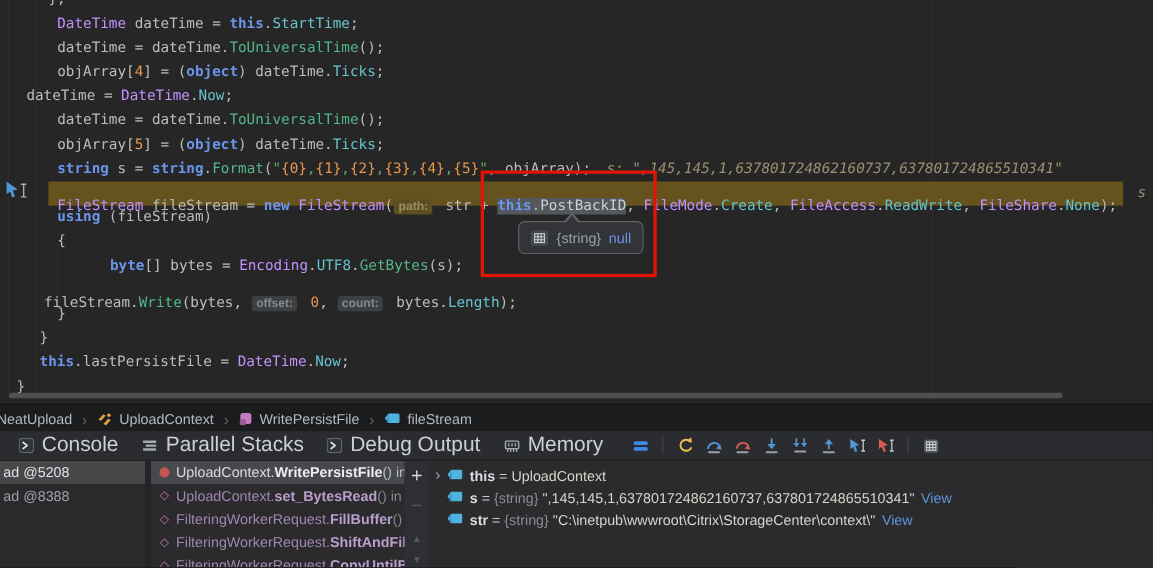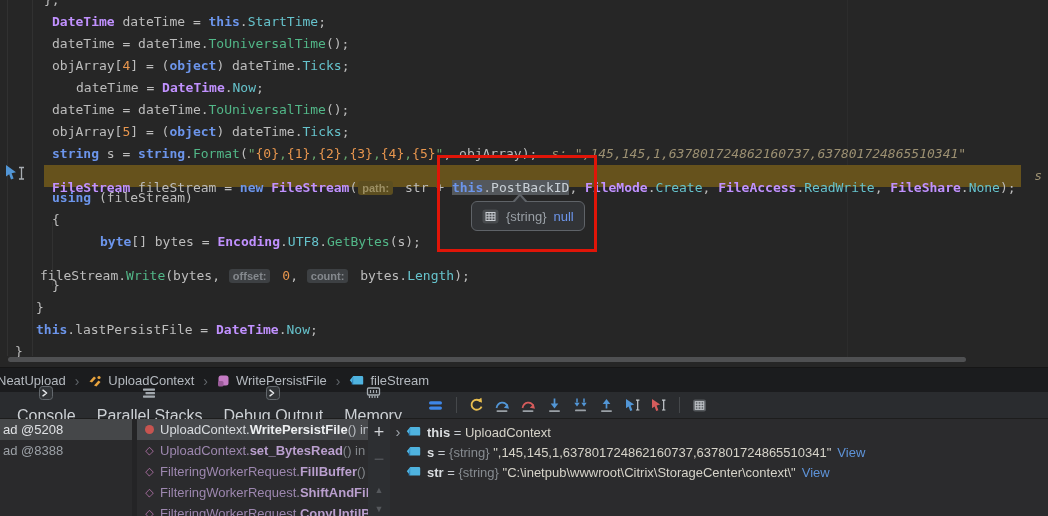--- a/index.html
+++ b/index.html
@@ -9,21 +9,21 @@
   #editor{position:absolute;left:0;top:0;width:1048px;height:367px;overflow:hidden;}
   .guide{position:absolute;width:1px;background:#3a3a3a;opacity:.55;}
   #code-lines{position:absolute;left:0;top:-11px;right:0;}
   .cl{height:22px;display:flex;align-items:center;
       font-family:"DejaVu Sans Mono","Liberation Mono",monospace;font-size:13px;line-height:22px;}
   .box{white-space:pre;display:inline-block;height:22px;}
   .cl.exec .box{background:#66521c;margin-left:-8px;padding-left:8px;padding-right:5px;}
   .tok{white-space:pre;}
   .tok.d{color:#bdbdbd;}
   .tok.k{color:#6c95eb;font-weight:bold;}
-  .tok.t{color:#c191ff;font-weight:bold;}
+  .tok.t{color:#c191ff;font-weight:normal;}
   .tok.p{color:#66c3cc;}
   .tok.m{color:#52b788;}
   .tok.s{color:#67a46c;}
   .tok.n{color:#e8964e;}
   .tok.w{color:#9c9072;font-style:italic;margin-left:14px;}
   .tok.h{display:inline-block;background:#3d4043;color:#85898e;font-size:11px;line-height:14px;
          border-radius:3px;padding:0 4px;margin:16px 4px 0 1px;font-family:"Liberation Sans",sans-serif;font-weight:bold;}
   .cl.exec .tok.h{background:#5c4e20;color:#9c8f63;}
   .tok.sel{background:#54585c;}
   .tok.v{color:#c9d0d6;}
@@ -45,21 +45,21 @@
   
   #breadcrumbs{position:absolute;left:0;top:367px;width:1048px;height:26px;background:#1b1c1e;
       border-top:1px solid #161616;display:flex;align-items:center;gap:9px;padding-left:0;box-sizing:border-box;
       font-size:13px;color:#b4b9bf;}
   .bc-item{display:flex;align-items:center;gap:6px;margin-left:0;}
   .bc-item:first-child{margin-left:-3px;}
   .bc-sep{color:#62676c;font-size:14px;}
   
   #debugbar{position:absolute;left:0;top:392px;width:1048px;height:27px;background:#2a2c2f;
       border-bottom:1px solid #1d1d1d;display:flex;align-items:center;padding-left:17px;box-sizing:border-box;}
-  .tab{display:flex;align-items:center;gap:7px;margin-right:21px;color:#ccd0d4;font-size:16px;flex-direction:column;}
+  .tab{display:flex;align-items:center;gap:7px;margin-right:21px;color:#ccd0d4;font-size:19px;}
   .tab .ticon{display:flex;align-items:center;}
   .act{display:flex;align-items:center;justify-content:center;width:22px;height:22px;margin:0 2px;}
   .sep{width:1px;height:16px;background:#45484b;margin:0 7px;}
   
   #bottom{position:absolute;left:0;top:419px;width:1048px;height:97px;background:#2b2b2d;display:flex;}
   #threads{width:132px;height:100%;background:#2a2a2c;overflow:hidden;}
   .trow{height:21px;display:flex;align-items:center;padding-left:3px;font-size:13px;color:#9ca1a7;white-space:pre;}
   .trow.selth{background:#454749;color:#dfe1e4;}
   #thdiv{width:5px;height:100%;background:#242426;}
   #frames{width:231px;height:100%;overflow:hidden;}
@@ -102,21 +102,21 @@
         </div>
         <div class="cl" style="padding-left: 52px;">
           <span class="box"><span class="tok t">DateTime</span><span class="tok d"> dateTime = </span><span class="tok k">this</span><span class="tok d">.</span><span class="tok p">StartTime</span><span class="tok d">;</span></span>
         </div>
         <div class="cl" style="padding-left: 52px;">
           <span class="box"><span class="tok d">dateTime = dateTime.</span><span class="tok m">ToUniversalTime</span><span class="tok d">();</span></span>
         </div>
         <div class="cl" style="padding-left: 52px; align-items: center;">
           <span class="box"><span class="tok d">objArray[</span><span class="tok n">4</span><span class="tok d">] = (</span><span class="tok k">object</span><span class="tok d">) dateTime.</span><span class="tok p">Ticks</span><span class="tok d">;</span></span>
         </div>
-        <div class="cl" style="padding-left: 76px;">
+        <div class="cl" style="padding-left: 24px;">
           <span class="box"><span class="tok d">dateTime = </span><span class="tok t">DateTime</span><span class="tok d">.</span><span class="tok p">Now</span><span class="tok d">;</span></span>
         </div>
         <div class="cl" style="padding-left: 52px;">
           <span class="box"><span class="tok d">dateTime = dateTime.</span><span class="tok m">ToUniversalTime</span><span class="tok d">();</span></span>
         </div>
         <div class="cl" style="padding-left: 52px;">
           <span class="box"><span class="tok d">objArray[</span><span class="tok n">5</span><span class="tok d">] = (</span><span class="tok k">object</span><span class="tok d">) dateTime.</span><span class="tok p">Ticks</span><span class="tok d">;</span></span>
         </div>
         <div class="cl" style="padding-left: 52px;">
           <span class="box"><span class="tok k">string</span><span class="tok d"> s = </span><span class="tok k">string</span><span class="tok d">.</span><span class="tok m">Format</span><span class="tok d">(</span><span class="tok s">"</span><span class="tok n">{0}</span><span class="tok s">,</span><span class="tok n">{1}</span><span class="tok s">,</span><span class="tok n">{2}</span><span class="tok s">,</span><span class="tok n">{3}</span><span class="tok s">,</span><span class="tok n">{4}</span><span class="tok s">,</span><span class="tok n">{5}</span><span class="tok s">"</span><span class="tok d">, objArray);</span><span class="tok w">s: ",145,145,1,637801724862160737,637801724865510341"</span></span>

